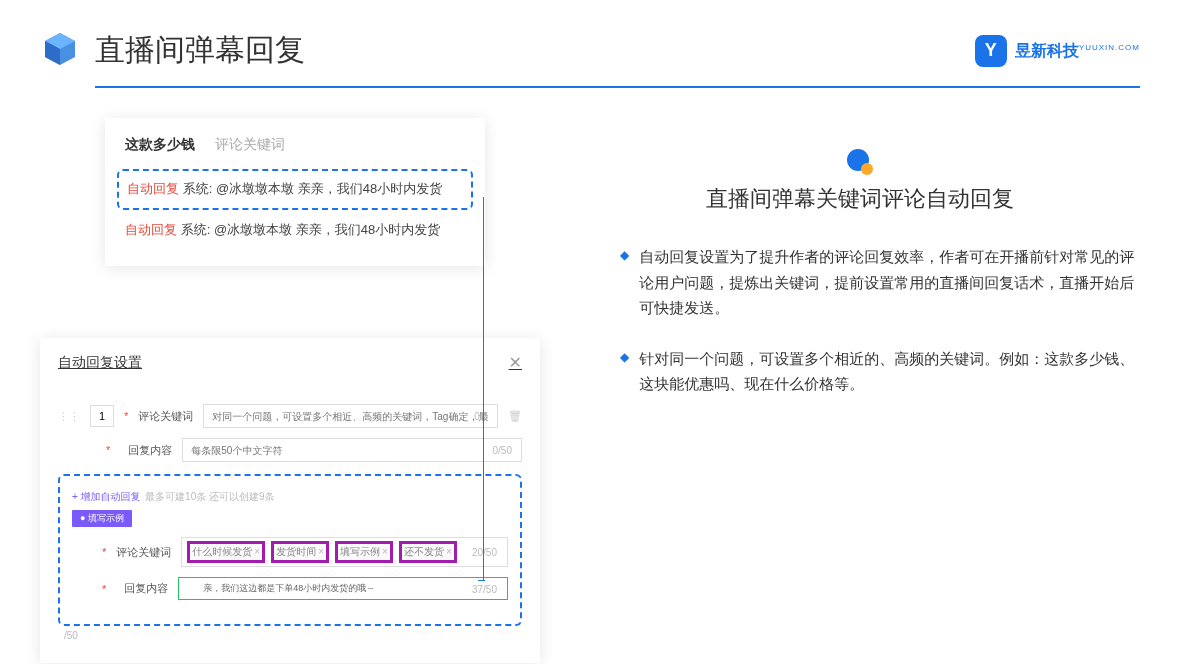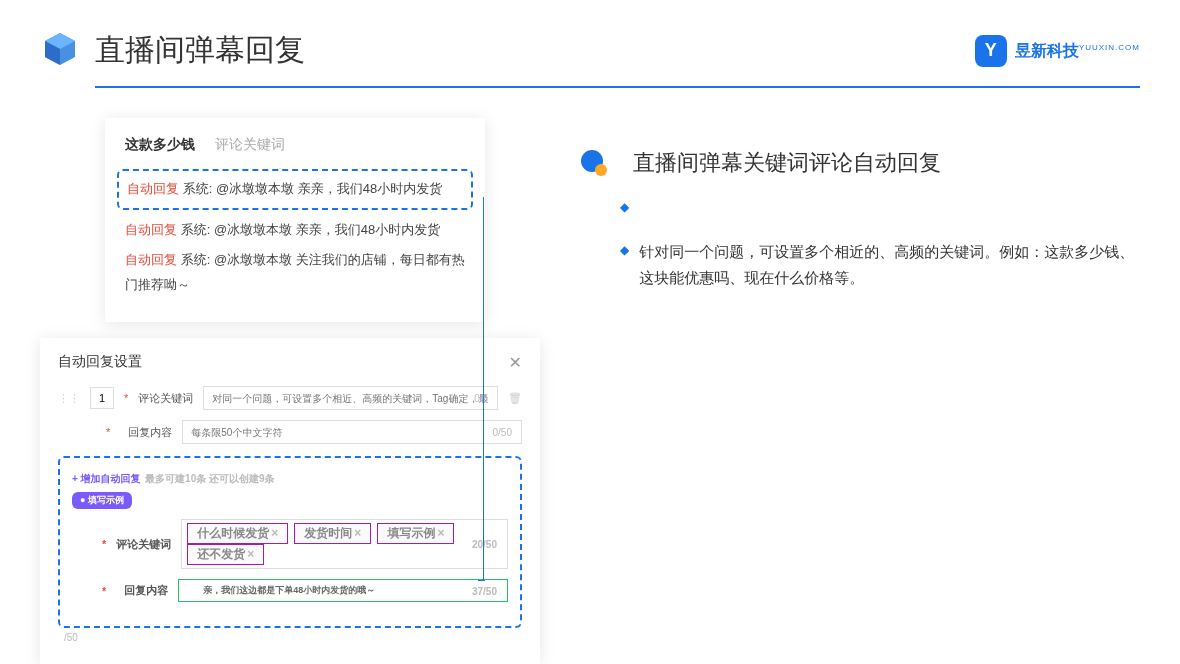--- a/index.html
+++ b/index.html
@@ -17,38 +17,38 @@
 .content{display:flex;padding:30px 40px;gap:40px;}
 .left-panel{position:relative;width:500px;}
 .card-top{position:absolute;top:0;left:65px;width:380px;background:#fff;box-shadow:0 2px 15px rgba(0,0,0,0.1);padding:18px 20px;z-index:1;}
 .tabs{display:flex;gap:20px;margin-bottom:15px;font-size:14px;}
 .tab-active{font-weight:bold;color:#333;}
 .tab-inactive{color:#aaa;}
 .comment-row{font-size:13px;line-height:1.9;margin-bottom:6px;color:#444;}
 .badge{color:#e74c3c;}
 .highlighted{border:2px dashed #1a73e8;border-radius:6px;padding:6px 8px;margin:8px -8px;position:relative;}
 .card-bottom{position:absolute;top:220px;left:0;width:500px;background:#fff;box-shadow:0 2px 15px rgba(0,0,0,0.1);padding:15px 18px 18px;z-index:2;}
-.modal-header{display:flex;justify-content:space-between;align-items:flex-start;font-size:14px;margin-bottom:14px;color:#333;}
+.modal-header{display:flex;justify-content:space-between;align-items:center;font-size:14px;margin-bottom:32px;color:#333;text-decoration:underline;}
 .close-x{color:#999;cursor:pointer;font-size:16px;}
 .form-row{display:flex;align-items:center;gap:10px;font-size:11px;margin-bottom:10px;}
 .num-input{width:24px;height:22px;border:1px solid #ddd;text-align:center;font-size:11px;}
 .red-star{color:#e74c3c;}
 .label{color:#555;min-width:52px;text-align:right;}
 .text-input{flex:1;height:24px;border:1px solid #ddd;padding:0 8px;font-size:10px;color:#bbb;position:relative;}
 .input-wrap{flex:1;position:relative;}
 .counter{position:absolute;right:10px;top:50%;transform:translateY(-50%);font-size:10px;color:#bbb;}
 .del-icon{color:#ccc;}
-.dashed-box{border:2px dashed #1a73e8;border-radius:6px;padding:10px 12px 14px;margin-top:12px;font-weight:bold;}
+.dashed-box{border:2px dashed #1a73e8;border-radius:6px;padding:10px 12px 14px;margin-top:12px;}
 .add-link{color:#7a5af8;font-size:10px;}
 .hint{color:#bbb;font-size:10px;}
-.example-badge{display:inline-block;background:#7a5af8;color:#fff;font-size:9px;padding:2px 8px;border-radius:6px;margin:6px 0 10px;}
-.tag{display:inline-block;border:1px solid #a21caf;padding:1px 9px;font-size:12px;color:#888;margin-right:3px;background:#fafafa;}
+.example-badge{display:inline-block;background:#7a5af8;color:#fff;font-size:9px;padding:2px 8px;border-radius:1px;margin:6px 0 10px;}
+.tag{display:inline-block;border:3px solid #a21caf;padding:1px 2px;font-size:10px;color:#888;margin-right:3px;background:#fafafa;}
 .tag-x{color:#bbb;margin-left:2px;}
 .right-panel{flex:1;padding-top:30px;}
-.section-head{display:flex;align-items:center;gap:25px;margin-bottom:18px;}
+.section-head{display:flex;align-items:center;gap:8px;margin-bottom:30px;flex-direction:column;}
 .bubble-icon{width:28px;height:28px;position:relative;}
 .section-title{font-size:22px;font-weight:500;color:#333;}
 .bullet-row{display:flex;gap:10px;margin-bottom:25px;padding-left:40px;}
 .diamond{color:#1a73e8;font-size:12px;margin-top:4px;}
 .bullet-text{font-size:15px;line-height:1.7;color:#333;}
 .connector{position:absolute;border:1.5px solid #1a73e8;z-index:3;}
 .conn-v1{left:443px;top:79px;width:0;height:383px;border-top:none;border-left:none;border-bottom:none;}
 .conn-h1{left:438px;top:462px;width:7px;height:0;border-left:none;border-right:none;border-bottom:none;}
 </style>
 </head>
@@ -89,25 +89,20 @@
         <div class="comment-row" style="margin:0">
           <span class="badge">自动回复</span>
           <span>系统:</span>
           <span>@冰墩墩本墩 亲亲，我们48小时内发货</span>
         </div>
       </div>
       <div class="comment-row">
         <span class="badge">自动回复</span>
         <span>系统:</span>
         <span>@冰墩墩本墩 亲亲，我们48小时内发货</span>
-      </div>
-      <div class="comment-row">
-        <span class="badge">自动回复</span>
-        <span>系统:</span>
-        <span>@冰墩墩本墩 关注我们的店铺，每日都有热门推荐呦～</span>
       </div>
     </div>
 
     <div class="card-bottom">
       <div class="modal-header">
         <span>自动回复设置</span>
         <span class="close-x">✕</span>
       </div>
       <div class="form-row">
         <span style="color:#ccc">⋮⋮</span>
@@ -163,19 +158,20 @@
       <div class="bubble-icon">
         <svg viewBox="0 0 28 28">
             <circle cx="12" cy="12" r="11" fill="#1a73e8"></circle>
             <circle cx="21" cy="21" r="6" fill="#ffa726"></circle>
           </svg>
       </div>
       <div class="section-title">直播间弹幕关键词评论自动回复</div>
     </div>
     <div class="bullet-row">
       <span class="diamond">◆</span>
+      <span class="bullet-text">自动回复设置为了提升作者的评论回复效率，作者可在开播前针对常见的评论用户问题，提炼出关键词，提前设置常用的直播间回复话术，直播开始后可快捷发送。</span>
     </div>
     <div class="bullet-row">
       <span class="diamond">◆</span>
       <span class="bullet-text">针对同一个问题，可设置多个相近的、高频的关键词。例如：这款多少钱、这块能优惠吗、现在什么价格等。</span>
     </div>
   </div>
 </div>
 
 </body></html>

